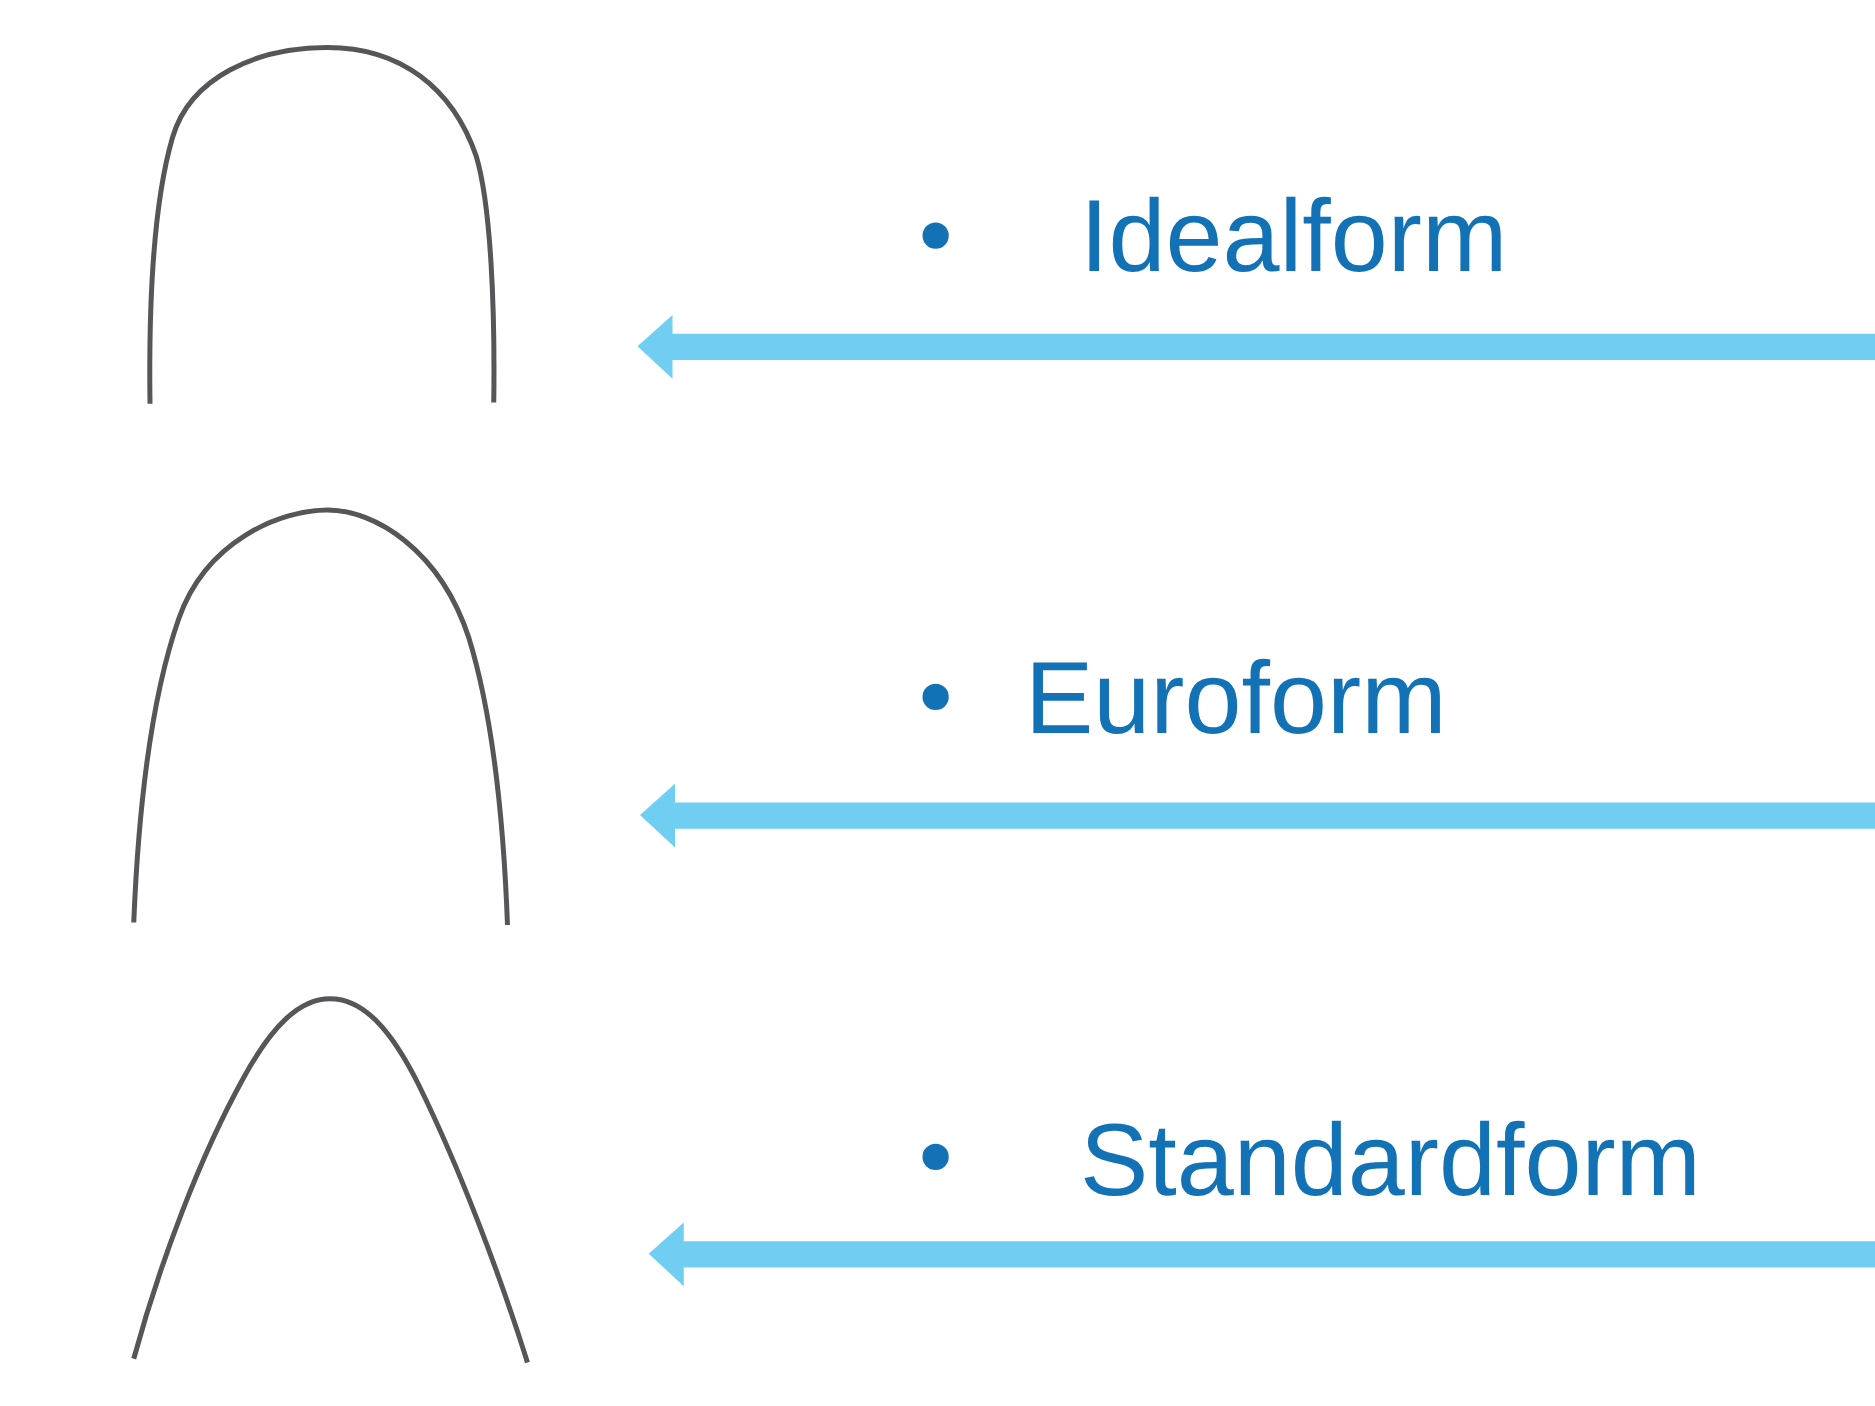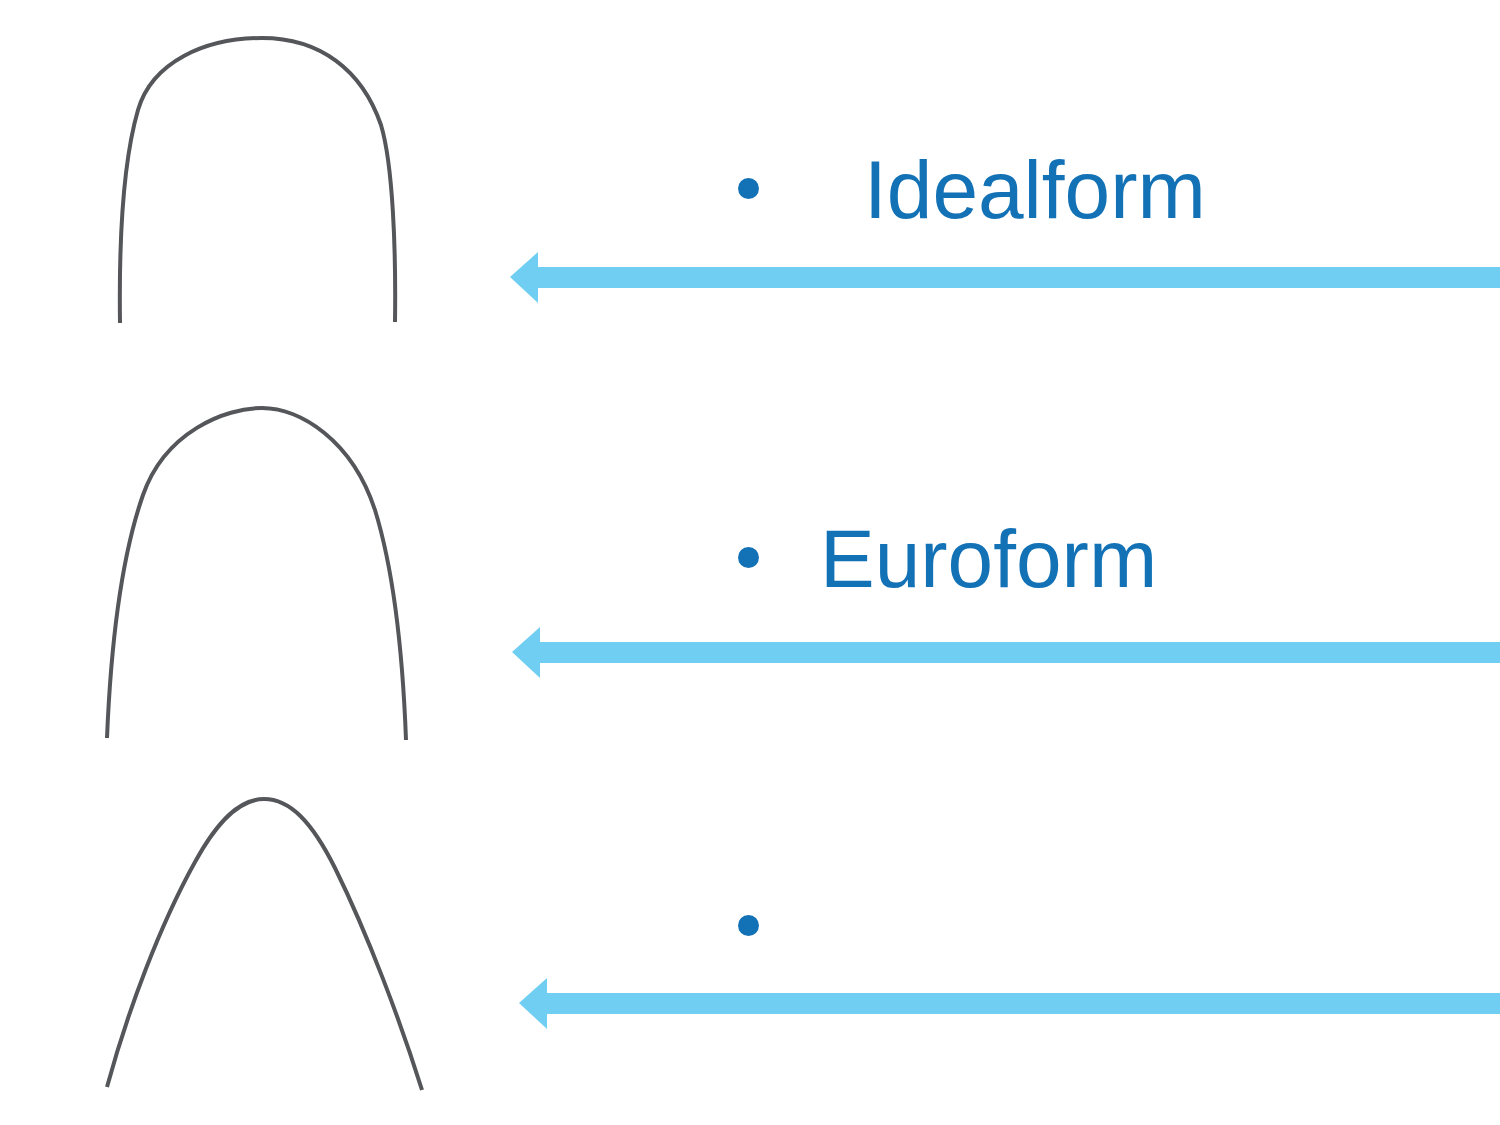--- a/index.html
+++ b/index.html
@@ -106,18 +106,19 @@
   </div>
 
   <span id="bullet-2" class="bullet"></span>
   <div id="label-2" class="label">Euroform</div>
   <div id="arrow-2" class="arrow">
     <span class="arrow-head"></span>
     <span class="arrow-shaft"></span>
   </div>
 
   <span id="bullet-3" class="bullet"></span>
+  <div id="label-3" class="label">Standardform</div>
   <div id="arrow-3" class="arrow">
     <span class="arrow-head"></span>
     <span class="arrow-shaft"></span>
   </div>
 
 </div>
 
 </body></html>

